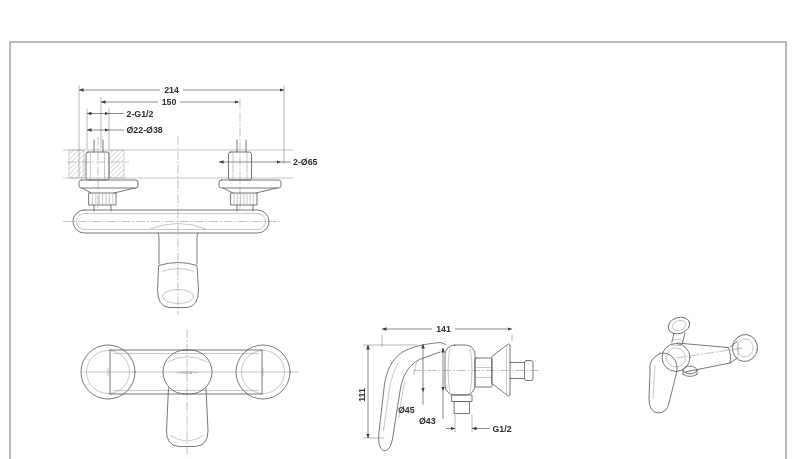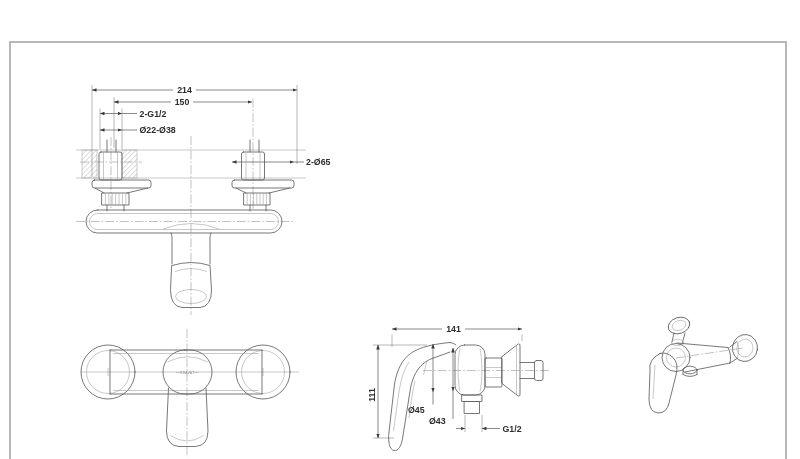--- a/index.html
+++ b/index.html
@@ -16,21 +16,21 @@
   .ext{stroke:#6f6f6f;stroke-width:0.5;fill:none;}
   .dimtxt{font:600 8.8px "Liberation Sans",sans-serif;fill:#2d2d2d;}
   .bg{fill:#ffffff;stroke:none;}
   .brandtxt{font:400 3.4px "Liberation Sans",sans-serif;fill:#8f8f8f;letter-spacing:.25px;}
 </style>
 </head>
 <body>
 
 <div class="frame"></div>
 
-<div class="view" style="left:74px;top:78px">
+<div class="view" style="left:61px;top:78px">
 <svg width="265" height="240" viewBox="0 0 265 240">
   <defs>
     <marker id="arw" viewBox="0 0 8 6" refX="7.5" refY="3" markerWidth="8" markerHeight="6" orient="auto-start-reverse">
       <path d="M0,0 L8,3 L0,6 Z" fill="#3a3a3a"></path>
     </marker>
     <pattern id="hatch" width="3.5" height="3.5" patternUnits="userSpaceOnUse" patternTransform="rotate(45)">
       <line x1="0" y1="0" x2="0" y2="3.5" stroke="#9b9b9b" stroke-width="0.7"></line>
     </pattern>
   </defs>
 
@@ -142,21 +142,21 @@
     <path class="ln" d="M88.5,63 L86.5,106 Q86.5,120.5 99,121.5 L115.5,121.5 Q128,120.5 128,106 L126,63"></path>
     <path class="lt" d="M90.5,110.5 Q107,121.5 123.5,110.5"></path>
   </g>
   <g>
     <path class="lt" d="M96,47.6 H100 M114.5,47.6 H118.5"></path>
     <text class="brandtxt" x="107.3" y="48.8" text-anchor="middle">BRAVAT</text>
   </g>
 </svg>
 </div>
 
-<div class="view" style="left:365px;top:318px">
+<div class="view" style="left:355px;top:318px">
 <svg width="188" height="138" viewBox="0 0 188 138">
 
   <g>
     <path class="ext" d="M27,16.5 V29 M157,16.5 V23"></path>
     <path class="dim" d="M27,11 H157" marker-start="url(#arw)" marker-end="url(#arw)"></path>
     <rect class="bg" x="77" y="5.5" width="23" height="10"></rect>
     <text class="dimtxt" x="88.5" y="14.3" text-anchor="middle">141</text>
   </g>
 
   <g>

